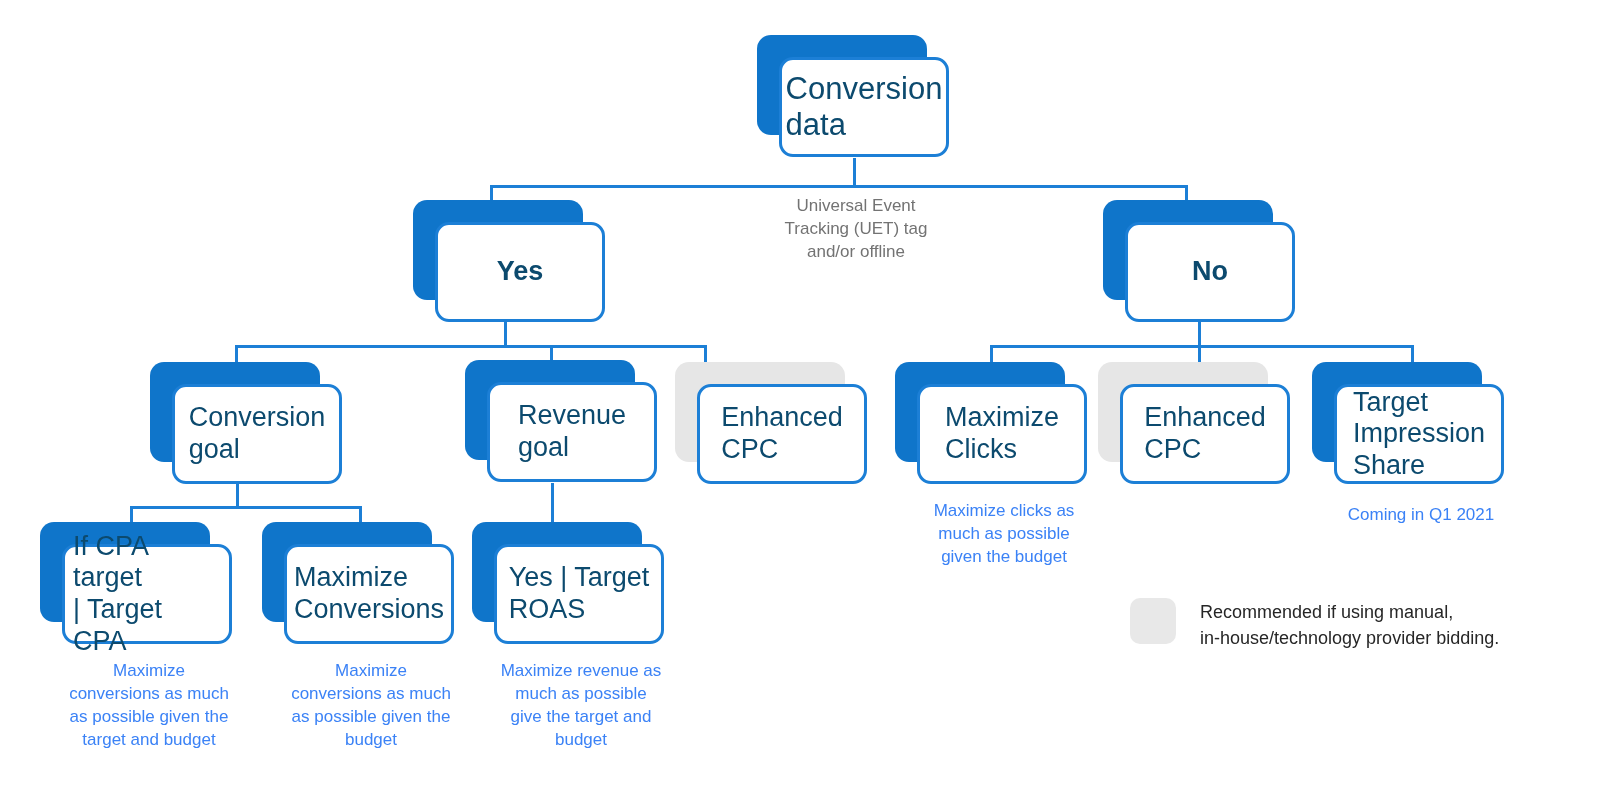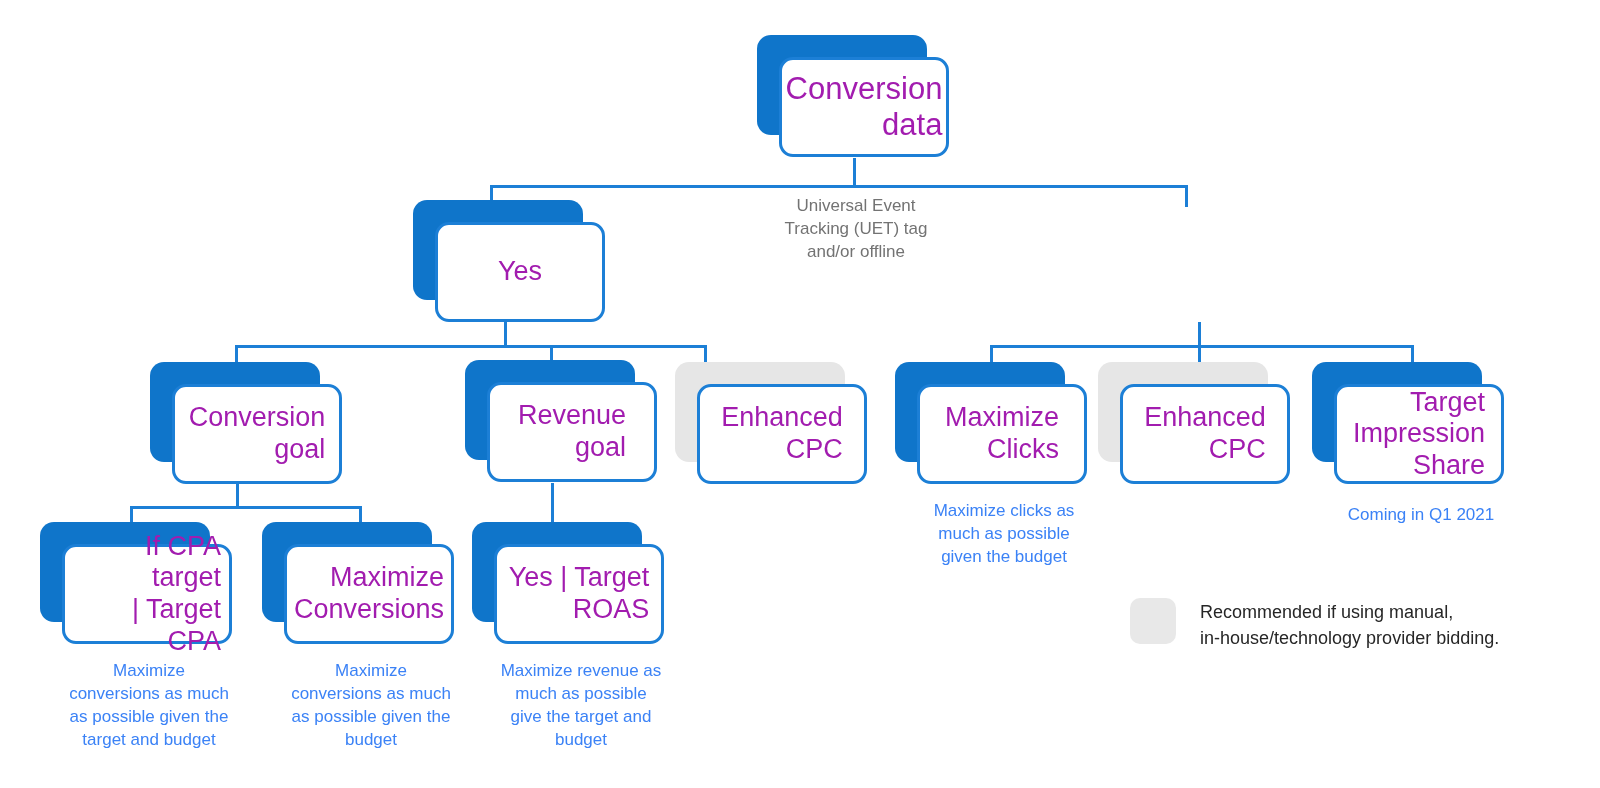--- a/index.html
+++ b/index.html
@@ -51,33 +51,33 @@
     top: 22px;
     width: 100%;
     height: 100%;
     box-sizing: border-box;
     border: 3px solid #1c7fd6;
     border-radius: 14px;
     background: #ffffff;
     display: flex;
     align-items: center;
     justify-content: center;
-    text-align: right;
+    text-align: left;
     line-height: 1.17;
-    color: #a21caf;
+    color: #0c4a6e;
     padding: 4px 8px;
   }
   .node .face .lbl {
     display: block;
     white-space: pre-line;
   }
 
   
   .root .face  { font-size: 31px; }
-  .lvl2 .face  { font-size: 27px; }
+  .lvl2 .face  { font-size: 27px; font-weight: bold; }
   .lvl3 .face  { font-size: 27px; }
   .lvl4 .face  { font-size: 27px; }
 
   
   .caption {
     position: absolute;
     text-align: center;
     font-size: 17px;
     line-height: 1.35;
     color: #3b82f6;
@@ -158,20 +158,26 @@
     </div>
   </div>
 
   <div class="node lvl2" style="left:413px; top:200px; width:170px; height:100px;">
     <div class="shadow"></div>
     <div class="face">
       <span class="lbl">Yes</span>
     </div>
   </div>
 
+  <div class="node lvl2" style="left:1103px; top:200px; width:170px; height:100px;">
+    <div class="shadow"></div>
+    <div class="face">
+      <span class="lbl">No</span>
+    </div>
+  </div>
 
   <div class="edge-label" style="left:741px; top:195px; width:230px;">Universal Event
 Tracking (UET) tag
 and/or offline</div>
 
   <div class="node lvl3" style="left:150px; top:362px; width:170px; height:100px;">
     <div class="shadow"></div>
     <div class="face">
       <span class="lbl">Conversion
 goal</span>

